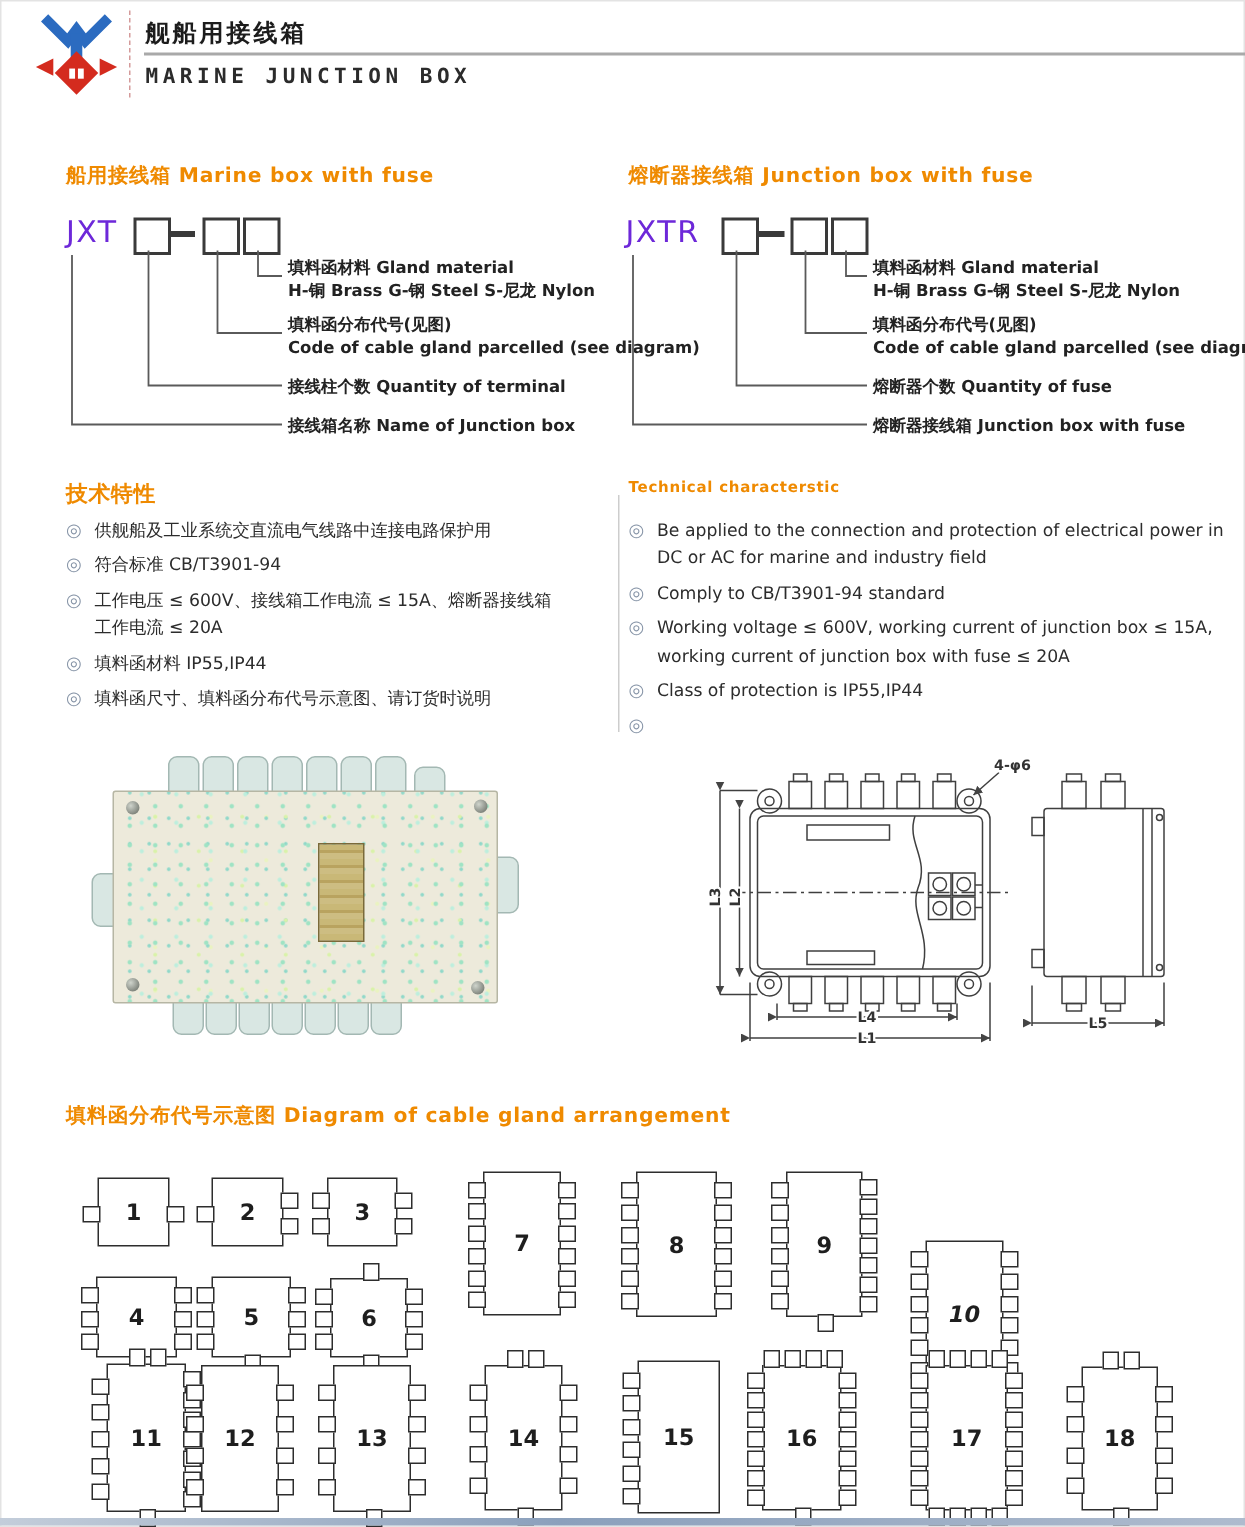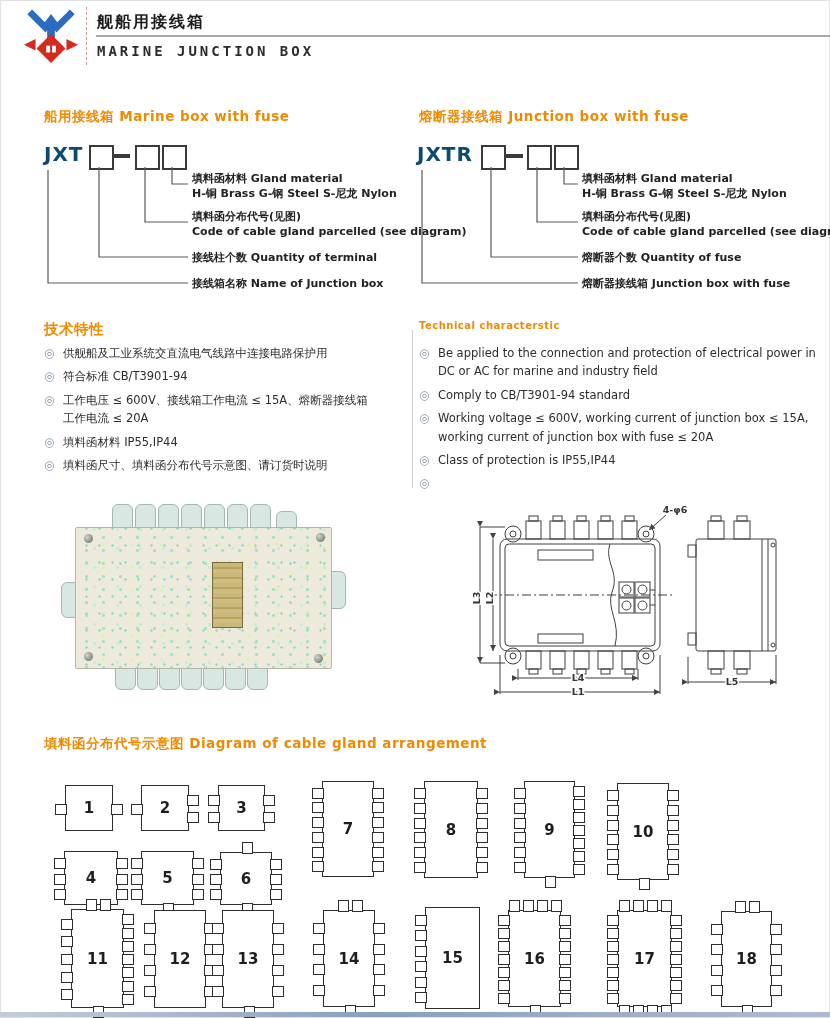--- a/index.html
+++ b/index.html
@@ -11,21 +11,21 @@
   .title-zh{font-size:16px;font-weight:bold;color:#1c1c1c;letter-spacing:2px;}
   .title-en{font-size:14px;font-weight:bold;color:#2b2b2b;letter-spacing:3px;
             font-family:"DejaVu Sans Mono",monospace;}
   .title-rule{height:2px;background:#a9a9a9;}
   .logo-dash{border-left:1px dashed #d49a9a;height:58px;width:0;}
 
   
   .orange-h{color:#ef8a00;font-weight:bold;font-size:13.5px;letter-spacing:.5px;white-space:nowrap;}
 
   
-  .model-code{font-size:20px;font-weight:bold;color:#0c4a6e;letter-spacing:1px;}
+  .model-code{font-size:20px;font-weight:normal;color:#6d28d9;letter-spacing:1px;}
   .msq{width:21px;height:21px;border:2px solid #3a3a3a;background:#fff;}
   .mdash{height:3.5px;background:#3a3a3a;}
   .mlabel{font-size:11px;font-weight:600;color:#222;white-space:nowrap;line-height:1.2;}
 
   
   .tech-list{position:absolute;}
   .bullet{position:relative;padding-left:19px;font-size:11.5px;line-height:1.6;
           color:#2c2c2c;margin-bottom:5px;font-weight:500;}
   .b-icon{position:absolute;left:0;top:0;color:#8593a6;font-size:12px;}
   .v-div{width:0;border-left:1px solid #cdcdcd;}
@@ -367,21 +367,21 @@
         <div class="stub" style="top: 80.1429px; width: 10px; height: 9px; left: -11px;"></div>
         <div class="stub" style="top: 4px; width: 10px; height: 9px; right: -11px;"></div>
         <div class="stub" style="top: 17px; width: 10px; height: 9px; right: -11px;"></div>
         <div class="stub" style="top: 30px; width: 10px; height: 9px; right: -11px;"></div>
         <div class="stub" style="top: 43px; width: 10px; height: 9px; right: -11px;"></div>
         <div class="stub" style="top: 56px; width: 10px; height: 9px; right: -11px;"></div>
         <div class="stub" style="top: 69px; width: 10px; height: 9px; right: -11px;"></div>
         <div class="stub" style="top: 82px; width: 10px; height: 9px; right: -11px;"></div>
         <div class="stub" style="left: 20px; width: 9px; height: 10px; bottom: -11px;"></div>
       </div>
-      <div class="gbox" style="left: 617px; top: 783px; width: 50px; height: 95px;">
+      <div class="gbox" style="left: 617px; top: 827px; width: 50px; height: 95px; font-style: italic;">
         <span>10</span>
         <div class="stub" style="top: 5.85714px; width: 10px; height: 9px; left: -11px;"></div>
         <div class="stub" style="top: 20.7143px; width: 10px; height: 9px; left: -11px;"></div>
         <div class="stub" style="top: 35.5714px; width: 10px; height: 9px; left: -11px;"></div>
         <div class="stub" style="top: 50.4286px; width: 10px; height: 9px; left: -11px;"></div>
         <div class="stub" style="top: 65.2857px; width: 10px; height: 9px; left: -11px;"></div>
         <div class="stub" style="top: 80.1429px; width: 10px; height: 9px; left: -11px;"></div>
         <div class="stub" style="top: 5.85714px; width: 10px; height: 9px; right: -11px;"></div>
         <div class="stub" style="top: 20.7143px; width: 10px; height: 9px; right: -11px;"></div>
         <div class="stub" style="top: 35.5714px; width: 10px; height: 9px; right: -11px;"></div>
@@ -401,21 +401,21 @@
         <div class="stub" style="top: 17.5px; width: 10px; height: 9px; right: -11px;"></div>
         <div class="stub" style="top: 30.75px; width: 10px; height: 9px; right: -11px;"></div>
         <div class="stub" style="top: 44px; width: 10px; height: 9px; right: -11px;"></div>
         <div class="stub" style="top: 57.25px; width: 10px; height: 9px; right: -11px;"></div>
         <div class="stub" style="top: 70.5px; width: 10px; height: 9px; right: -11px;"></div>
         <div class="stub" style="top: 83.75px; width: 10px; height: 9px; right: -11px;"></div>
         <div class="stub" style="left: 14px; width: 9px; height: 10px; top: -11px;"></div>
         <div class="stub" style="left: 28px; width: 9px; height: 10px; top: -11px;"></div>
         <div class="stub" style="left: 21px; width: 9px; height: 10px; bottom: -11px;"></div>
       </div>
-      <div class="gbox" style="left: 154px; top: 910px; width: 50px; height: 96px; text-align: center;">
+      <div class="gbox" style="left: 134px; top: 910px; width: 50px; height: 96px; text-align: center;">
         <span>12</span>
         <div class="stub" style="top: 12px; width: 10px; height: 9px; left: -11px;"></div>
         <div class="stub" style="top: 33px; width: 10px; height: 9px; left: -11px;"></div>
         <div class="stub" style="top: 54px; width: 10px; height: 9px; left: -11px;"></div>
         <div class="stub" style="top: 75px; width: 10px; height: 9px; left: -11px;"></div>
         <div class="stub" style="top: 12px; width: 10px; height: 9px; right: -11px;"></div>
         <div class="stub" style="top: 33px; width: 10px; height: 9px; right: -11px;"></div>
         <div class="stub" style="top: 54px; width: 10px; height: 9px; right: -11px;"></div>
         <div class="stub" style="top: 75px; width: 10px; height: 9px; right: -11px;"></div>
       </div>

